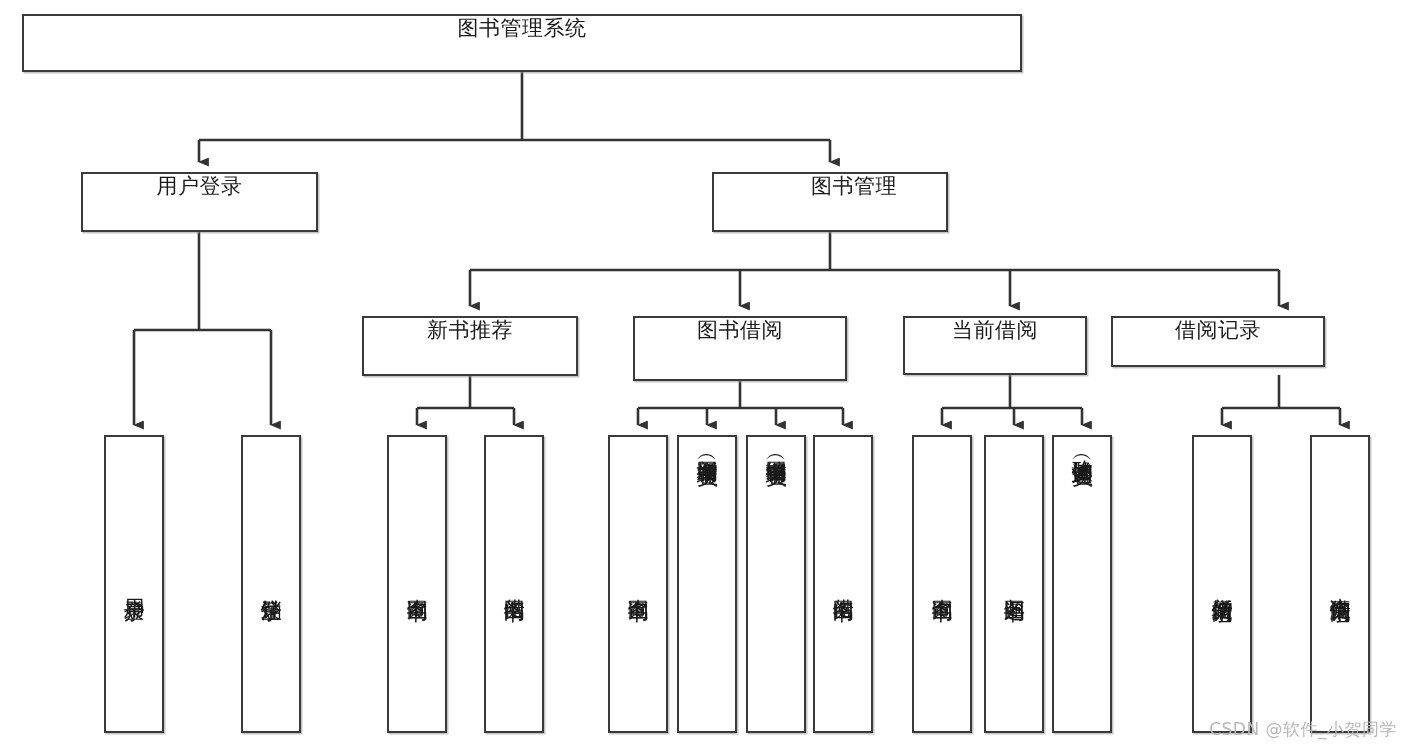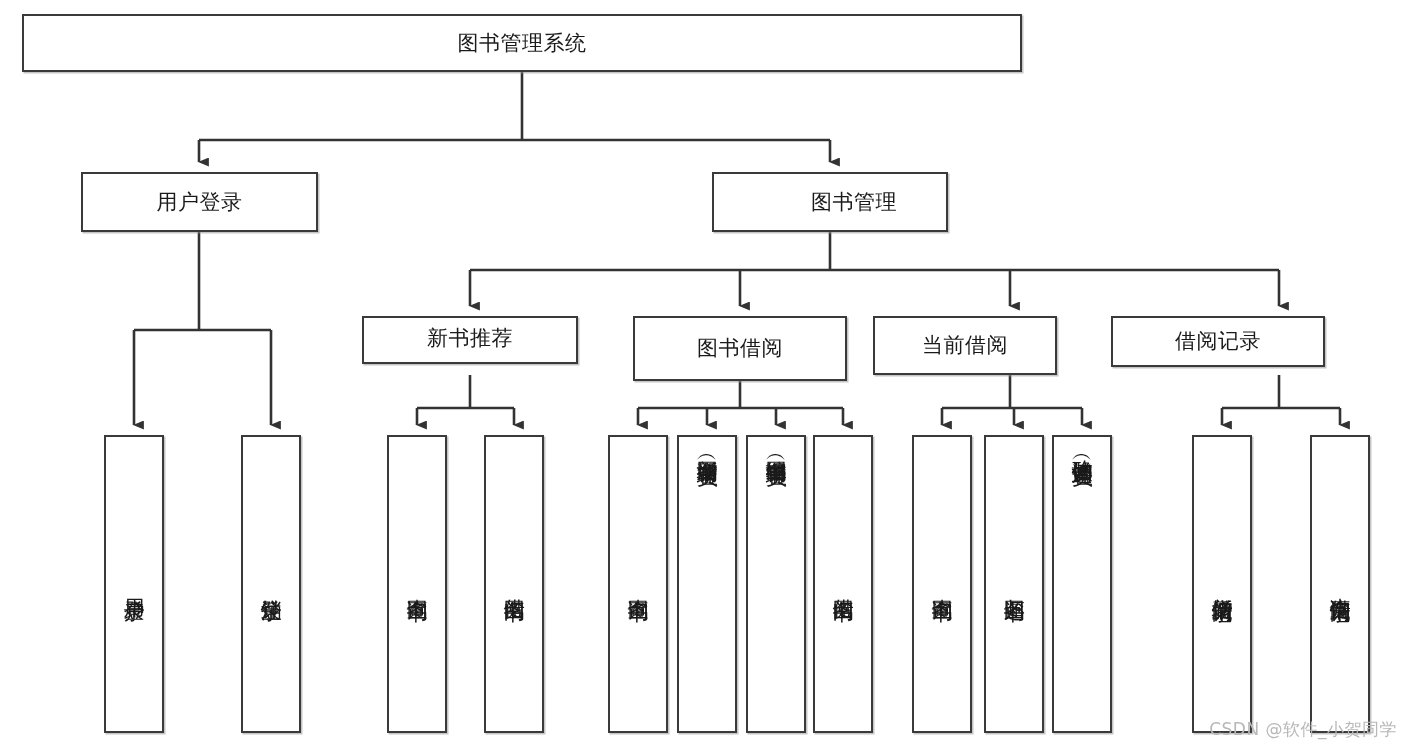--- a/index.html
+++ b/index.html
@@ -25,21 +25,21 @@
     width: 1405px;
     height: 747px;
     pointer-events: none;
   }
   .node {
     position: absolute;
     box-sizing: border-box;
     background: #ffffff;
     border: 2px solid #3a3a3a;
     display: flex;
-    align-items: center;
+    align-items: flex-start;
     justify-content: center;
     box-shadow: 1.5px 1.5px 0 0 rgba(150,150,150,0.55);
   }
   .node .label {
     font-size: 21px;
     color: #1a1a1a;
     line-height: 1.15;
     letter-spacing: 0.5px;
     text-align: center;
     white-space: nowrap;
@@ -132,27 +132,27 @@
     <span class="label">图书管理系统</span>
   </div>
 
   <div class="node" style="left: 81px; top: 172px; width: 237px; height: 60px;">
     <span class="label">用户登录</span>
   </div>
   <div class="node" style="left: 712px; top: 172px; width: 236px; height: 60px; padding-left: 48px;">
     <span class="label">图书管理</span>
   </div>
 
-  <div class="node" style="left: 362px; top: 316px; width: 216px; height: 48px; font-family: Liberation Mono, monospace;">
+  <div class="node" style="left: 362px; top: 316px; width: 216px; height: 60px;">
     <span class="label">新书推荐</span>
   </div>
   <div class="node" style="left: 633px; top: 316px; width: 214px; height: 65px;">
     <span class="label">图书借阅</span>
   </div>
-  <div class="node" style="left: 873px; top: 316px; width: 184px; height: 59px; font-family: Liberation Serif, serif;">
+  <div class="node" style="left: 903px; top: 316px; width: 184px; height: 59px; font-family: Liberation Serif, serif;">
     <span class="label">当前借阅</span>
   </div>
   <div class="node" style="left: 1111px; top: 316px; width: 214px; height: 51px;">
     <span class="label">借阅记录</span>
   </div>
 
   <div class="node leaf centered" style="left: 104px; top: 435px; width: 60px; height: 298px;">
     <span class="label">用户登录</span>
   </div>
   <div class="node leaf centered" style="left: 241px; top: 435px; width: 60px; height: 298px;">

